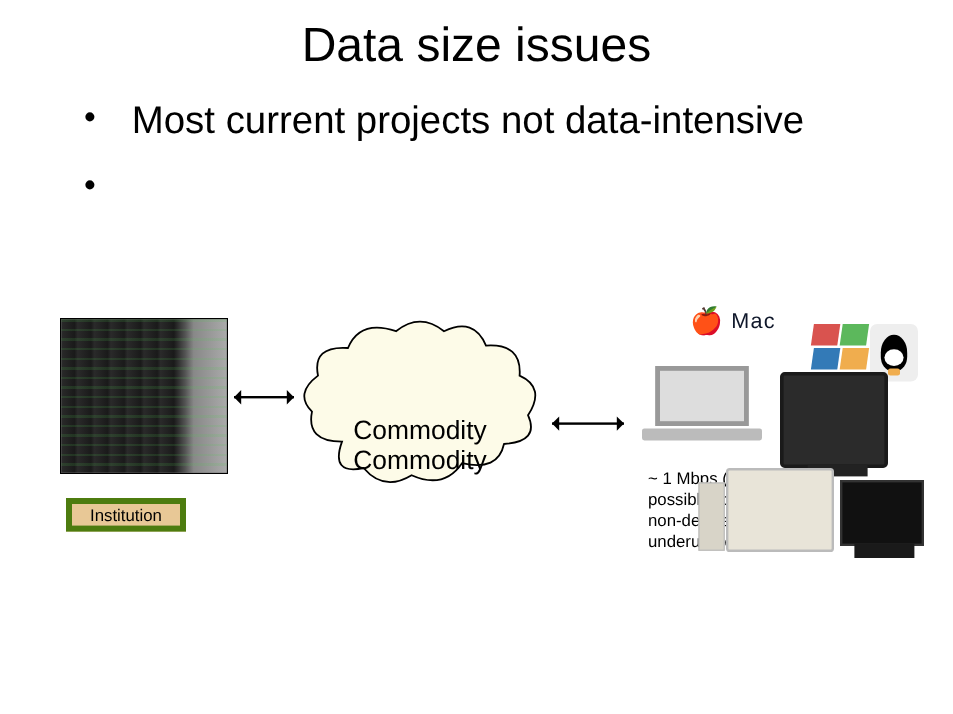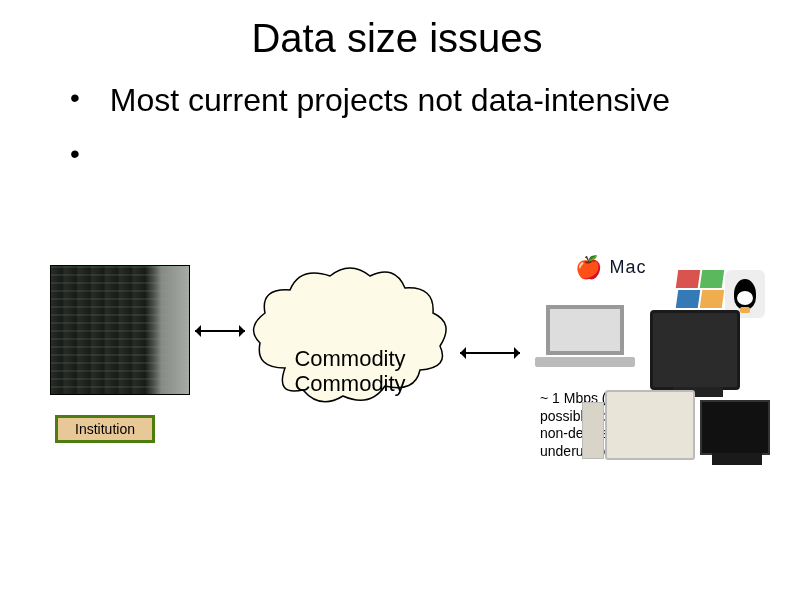--- a/index.html
+++ b/index.html
@@ -64,21 +64,21 @@
       transparent 0, transparent 6px,
       rgba(80,200,80,0.15) 6px, rgba(80,200,80,0.15) 8px);
   }
   .institution-box {
     position: absolute;
     left: 55px;
     top: 165px;
     width: 100px;
     height: 28px;
     background: #e8c896;
-    border: 3px solid #4d7c0f;
+    border: 5px solid #4d7c0f;
     display: flex;
     align-items: center;
     justify-content: center;
     font-size: 14px;
   }
   .cloud {
     position: absolute;
     left: 245px;
     top: 8px;
     width: 210px;

